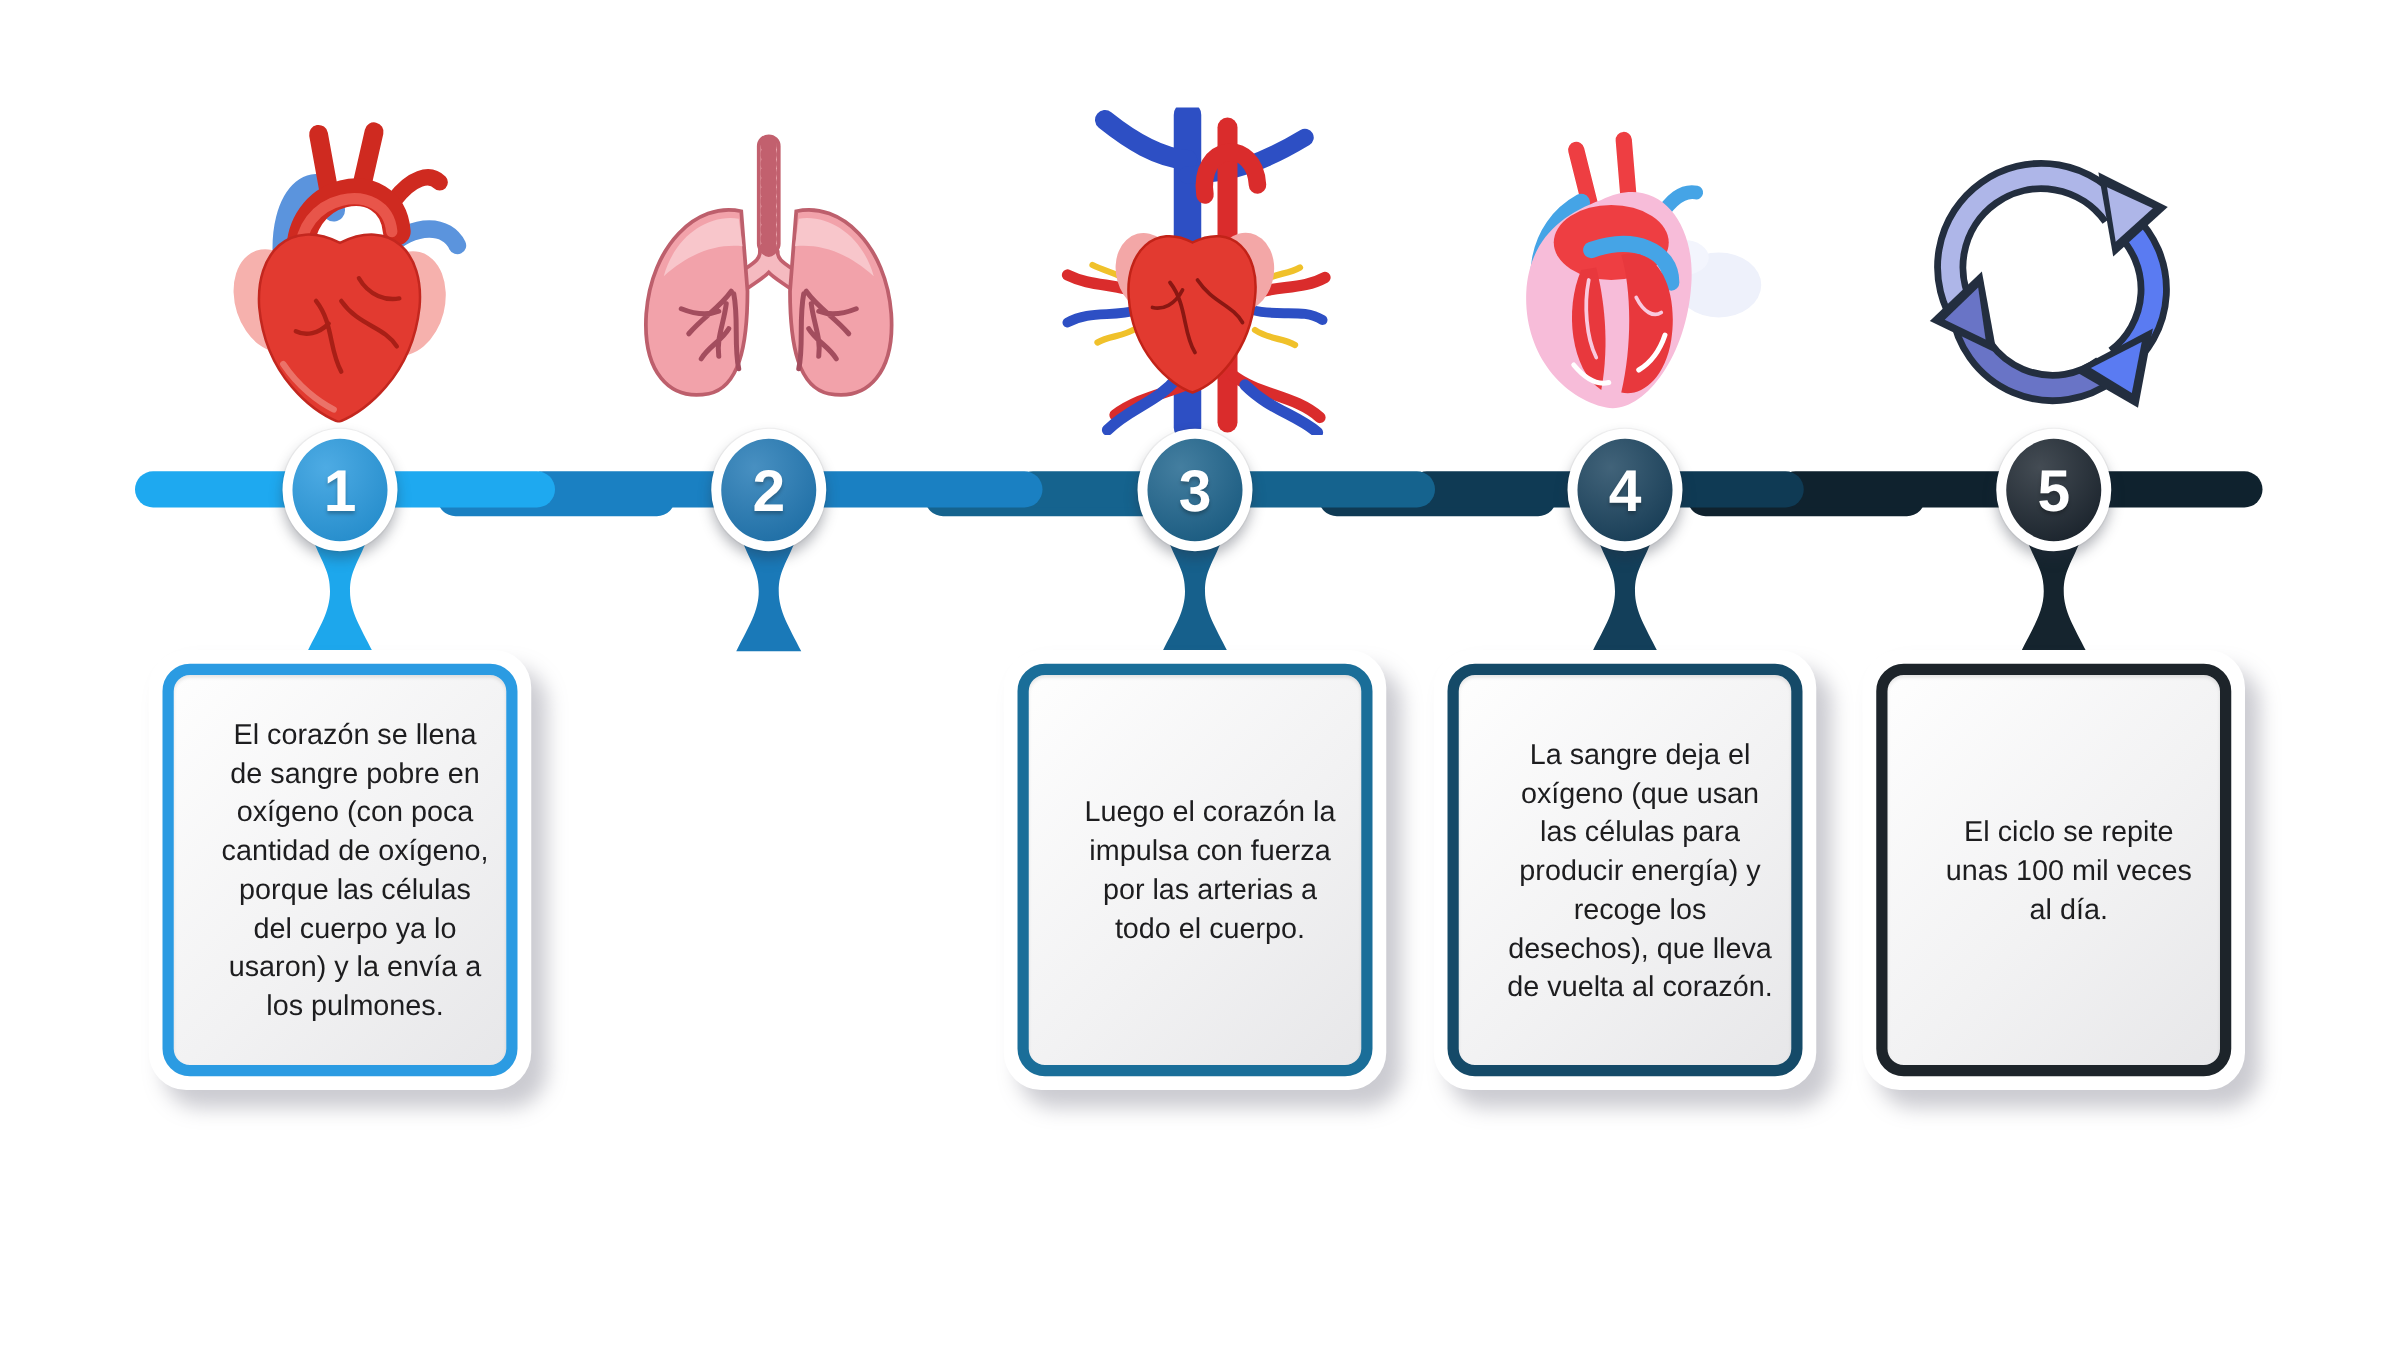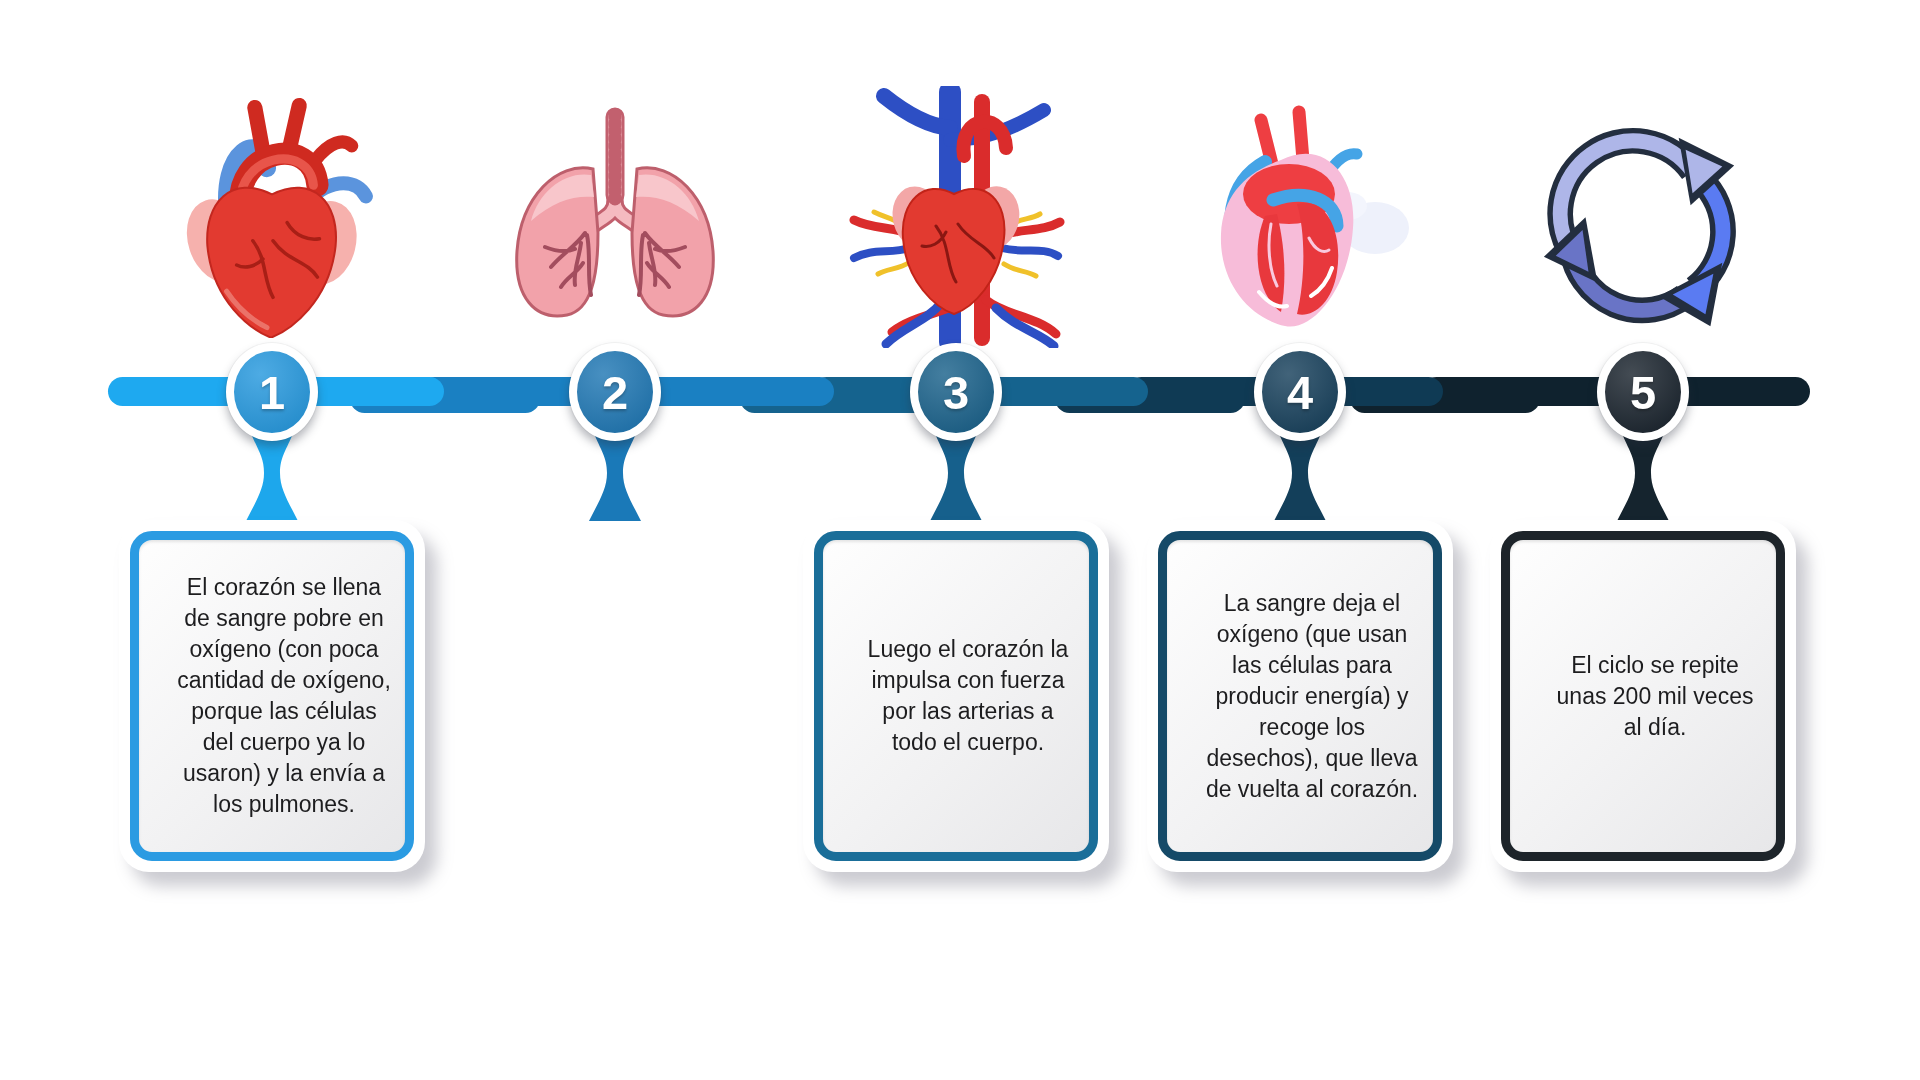--- a/index.html
+++ b/index.html
@@ -203,18 +203,18 @@
       </svg>
     </div>
     <div class="circle">
         <span>5</span>
       </div>
     <svg class="connector" width="56" height="92" viewBox="0 0 56 92">
       <path d="M6,0 H50 C42,20 36,26 36,42 C36,58 44,70 54,90 H2 C12,70 20,58 20,42 C20,26 14,20 6,0 Z"></path>
     </svg>
     <div class="card">
       <div class="card-frame">
-        <p>El ciclo se repite unas 200 mil veces al día.</p>
+        <p>El ciclo se repite unas 100 mil veces al día.</p>
       </div>
     </div>
   </div>
 
 </div>
 
 </body></html>

